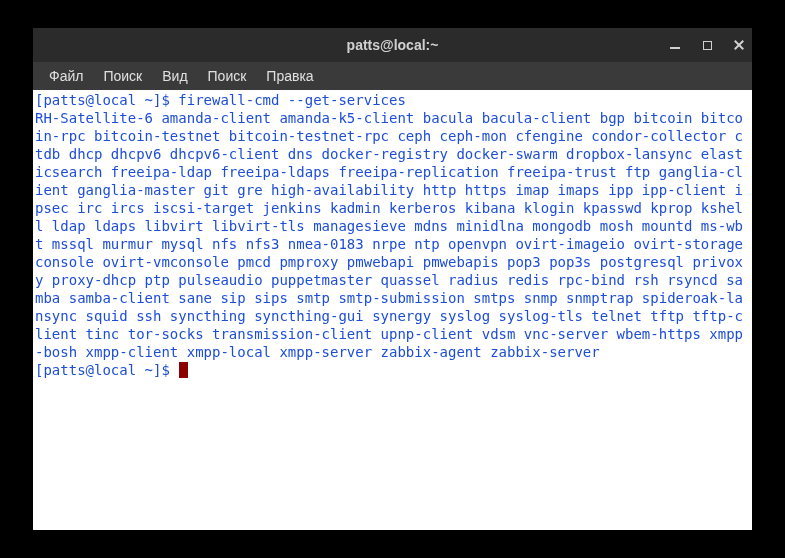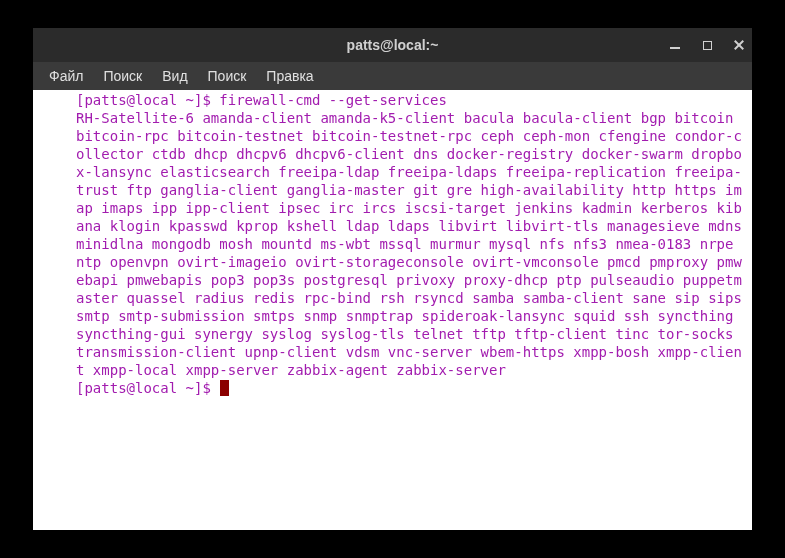--- a/index.html
+++ b/index.html
@@ -87,29 +87,28 @@
     }
     .menu-item {
       color: #e0e0e0;
       font-size: 14px;
       padding: 4px 8px;
       cursor: pointer;
     }
     .terminal {
       flex: 1;
       background: #fff;
-      color: #a21caf;
+      color: #1d4ed8;
       font-family: 'DejaVu Sans Mono', 'Courier New', monospace;
       font-size: 14px;
       line-height: 18px;
       padding: 1px 2px;
       overflow: hidden;
       word-break: break-all;
       white-space: pre-wrap;
-      margin-left: 41px;
     }
     .prompt-line { display: inline; }
     .cursor {
       display: inline-block;
       width: 9px;
       height: 16px;
       background: #8b0000;
       vertical-align: text-bottom;
       margin-left: 1px;
     }

